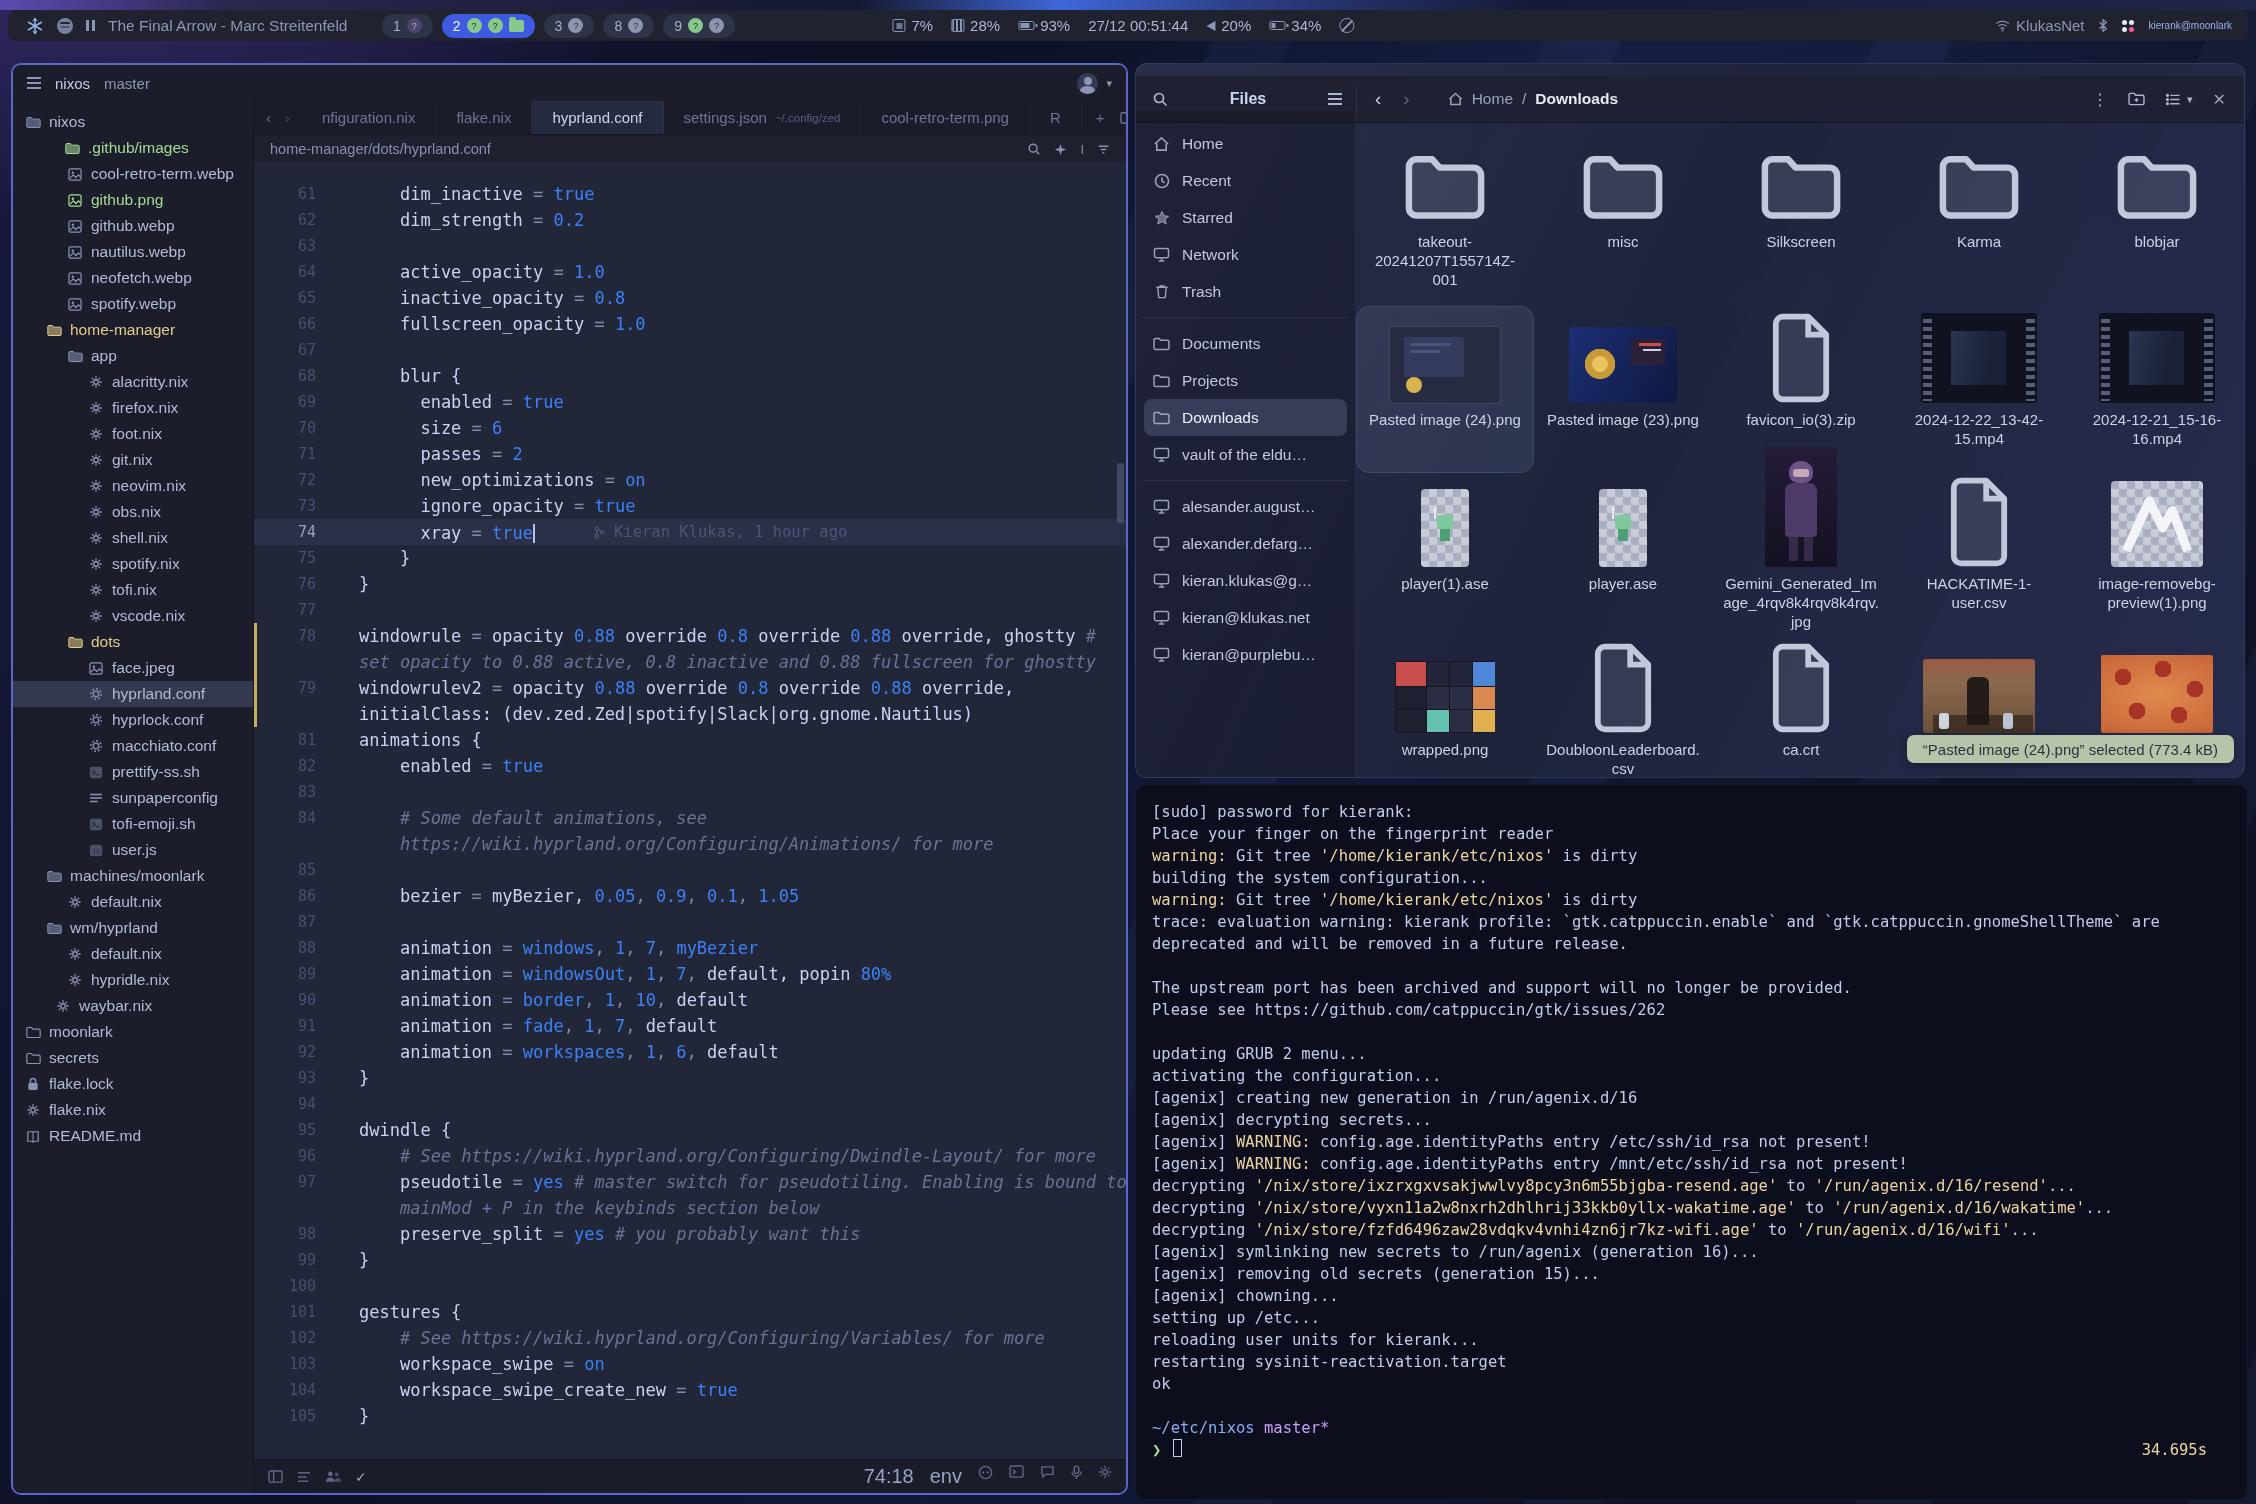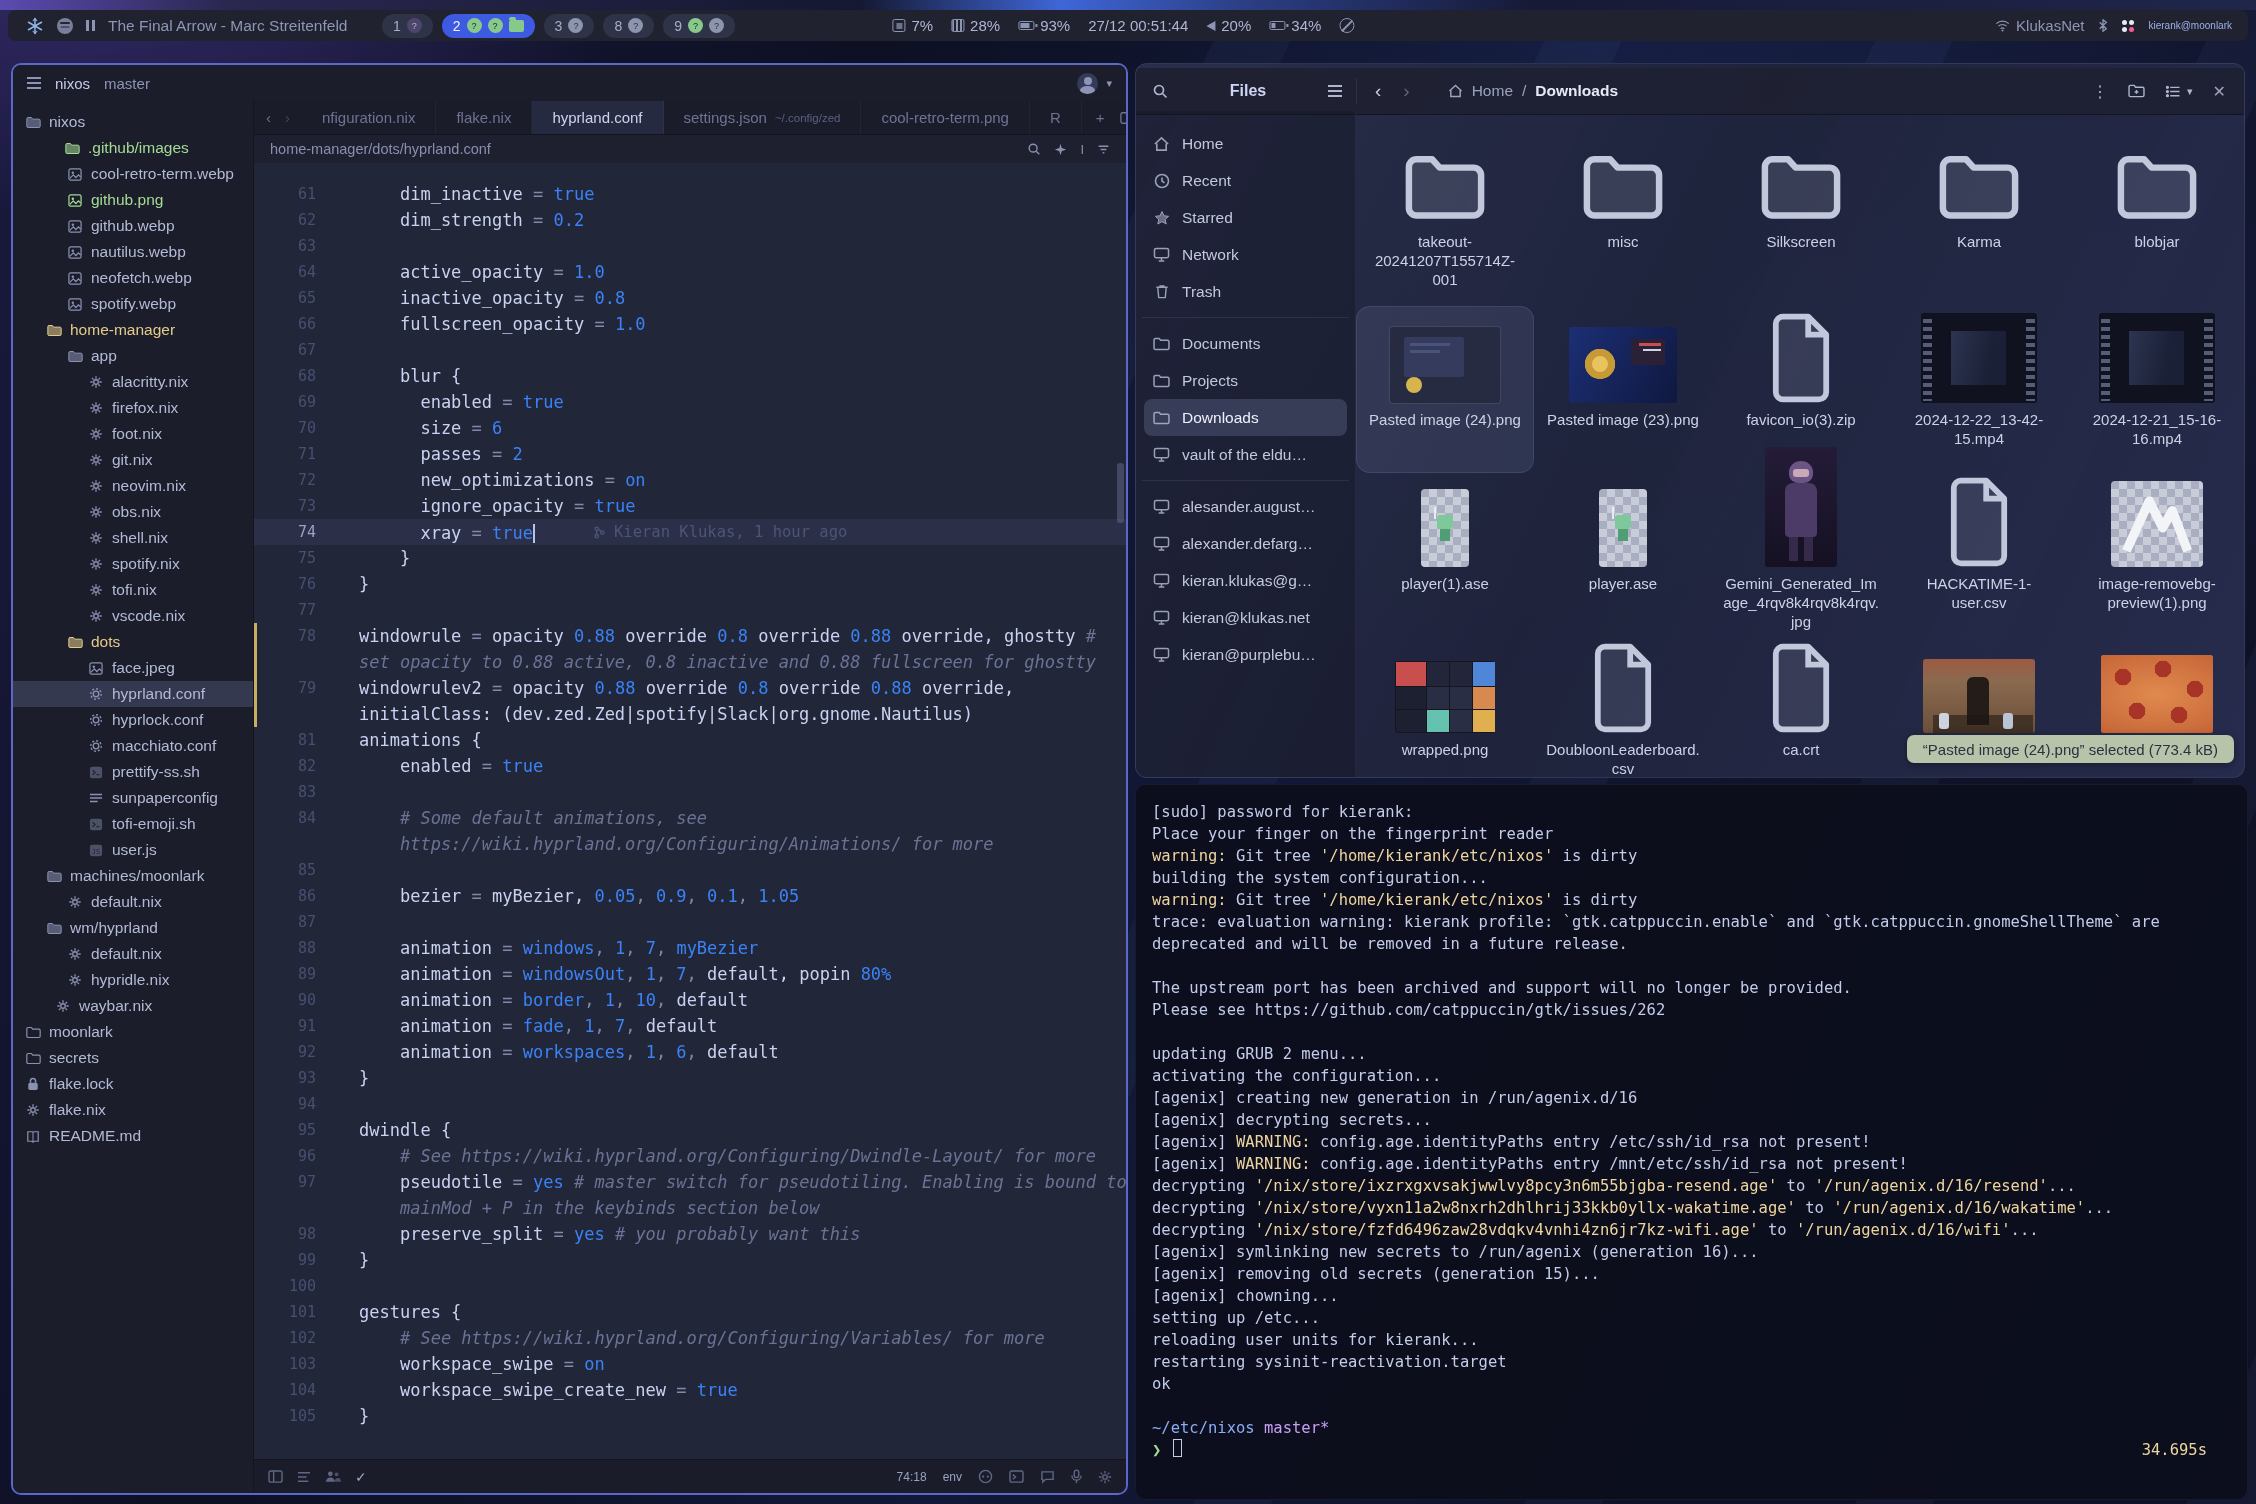--- a/index.html
+++ b/index.html
@@ -87,27 +87,27 @@
   .ln { width:62px; flex:0 0 62px; text-align:right; font:15px/26px "DejaVu Sans Mono", monospace; color:#475071; }
   .crow.active .ln { color:#9aa2c4; }
   .ct { padding-left:43px; font:17px/26px "DejaVu Sans Mono", monospace; white-space:pre; }
   .seg-k { color:#c9d2f2; } .seg-o { color:#8089a8; } .seg-v { color:#3b82f6; } .seg-c { color:#6b7395; font-style:italic; }
   .caret { display:inline-block; width:2px; height:19px; background:#b9c2ec; vertical-align:-4px; }
   .blame { color:#4d5577; font:15.5px/26px "DejaVu Sans Mono", monospace; margin-left:58px; display:inline-flex; align-items:center; gap:8px; }
   .gmark { position:absolute; left:0; top:0; bottom:0; width:3px; background:#c9ae62; }
   .scrollthumb { position:absolute; right:2px; top:300px; width:7px; height:60px; border-radius:3px; background:rgba(130,140,175,.35); }
   .ed-status { height:34px; flex:0 0 34px; background:#1a1c2a; border-top:1px solid #121420; display:flex; align-items:center; padding:0 14px; color:#6d7494; }
   .st-left { display:flex; align-items:center; gap:14px; }
-  .st-right { margin-left:auto; display:flex; align-items:center; gap:16px; font-size:12px; color:#9aa2c2; }
+  .st-right { margin-left:auto; display:flex; align-items:flex-start; gap:16px; font-size:20px; color:#9aa2c2; }
   .sticon { display:inline-flex; opacity:.85; }
 
   
   .files { left:1135px; top:63px; width:1110px; height:715px; border-radius:12px; overflow:hidden; z-index:2;
     background:linear-gradient(115deg, rgba(44,48,76,.93), rgba(32,36,60,.93) 45%, rgba(40,46,80,.93)); border:1px solid rgba(255,255,255,.07); }
-  .fm-head { position:absolute; left:0; top:4px; right:0; height:47px; background:rgba(30,33,50,.92); border-bottom:1px solid rgba(0,0,0,.35); display:flex; align-items:center; color:#aeb5cf; }
+  .fm-head { position:absolute; left:0; top:12px; right:0; height:47px; background:rgba(30,33,50,.92); border-bottom:1px solid rgba(0,0,0,.35); display:flex; align-items:center; color:#aeb5cf; }
   .fm-title { font-weight:bold; font-size:16px; color:#cdd6f4; }
   .fm-head .grp { display:flex; align-items:center; gap:22px; }
   .vdiv { width:1px; height:26px; background:rgba(255,255,255,.08); }
   .crumbtxt { display:flex; align-items:center; gap:9px; font-size:15.5px; }
   .crumb-dim { color:#9aa2bd; }
   .crumb-cur { color:#e6eaf6; font-weight:bold; }
   .fm-close { color:#9aa2bd; font-size:16px; }
   .fm-side { position:absolute; left:0; top:47px; bottom:0; width:220px; background:rgba(20,22,36,.45); border-right:1px solid rgba(255,255,255,.05); padding-top:14px; }
   .srow { height:37px; margin:0 8px; display:flex; align-items:center; gap:11px; padding:0 8px; border-radius:8px; font-size:15.5px; color:#c2c8dd; white-space:nowrap; overflow:hidden; }
   .srow.sel { background:rgba(125,135,175,.28); color:#eef1fb; }

